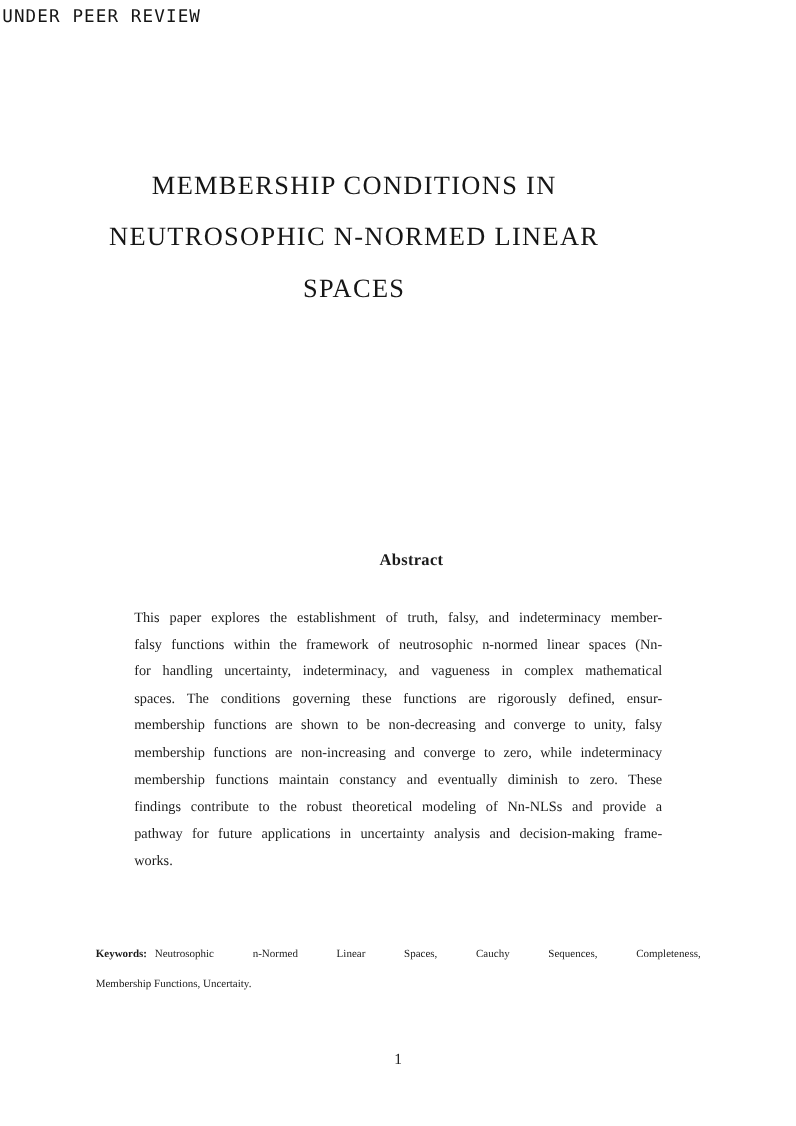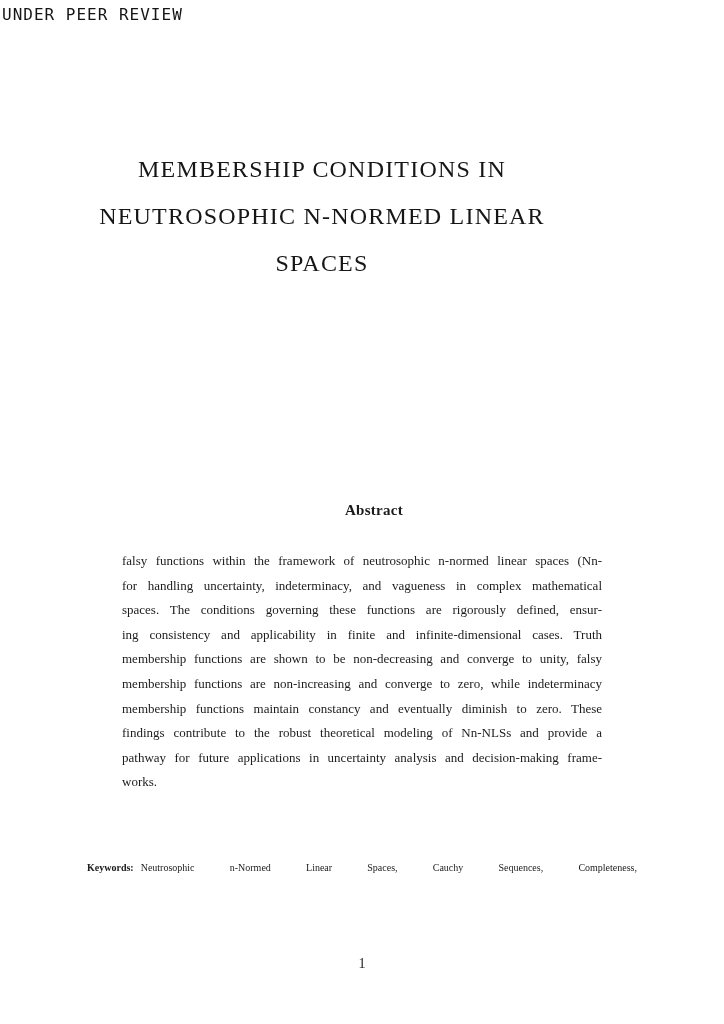--- a/index.html
+++ b/index.html
@@ -98,29 +98,30 @@
 
 <div class="paper-title">
   <div>MEMBERSHIP CONDITIONS IN</div>
   <div>NEUTROSOPHIC N-NORMED LINEAR</div>
   <div>SPACES</div>
 </div>
 
 <div class="abstract-heading">Abstract</div>
 
 <div class="abstract-body">
+  <div class="abs-line">This paper explores the establishment of truth, falsy, and indeterminacy member-</div>
   <div class="abs-line">falsy functions within the framework of neutrosophic n-normed linear spaces (Nn-</div>
   <div class="abs-line">for handling uncertainty, indeterminacy, and vagueness in complex mathematical</div>
   <div class="abs-line">spaces.  The conditions governing these functions are rigorously defined, ensur-</div>
-  <div class="abs-line">ing consistency and applicability in finite and infinite-dimensional cases.  Truth</div>
   <div class="abs-line">membership functions are shown to be non-decreasing and converge to unity, falsy</div>
   <div class="abs-line">membership functions are non-increasing and converge to zero, while indeterminacy</div>
   <div class="abs-line">membership functions maintain constancy and eventually diminish to zero.  These</div>
   <div class="abs-line">findings contribute to the robust theoretical modeling of Nn-NLSs and provide a</div>
   <div class="abs-line">pathway for future applications in uncertainty analysis and decision-making frame-</div>
   <div class="abs-line last">works.</div>
 </div>
 
 <div class="keywords-block">
   <div class="kw-line1"><span class="kw-label">Keywords:</span><span>Neutrosophic n-Normed Linear Spaces, Cauchy Sequences, Completeness,</span></div>
+  <div class="kw-line2">Membership Functions, Uncertaity.</div>
 </div>
 
 <div class="page-number">1</div>
 
 </body></html>

